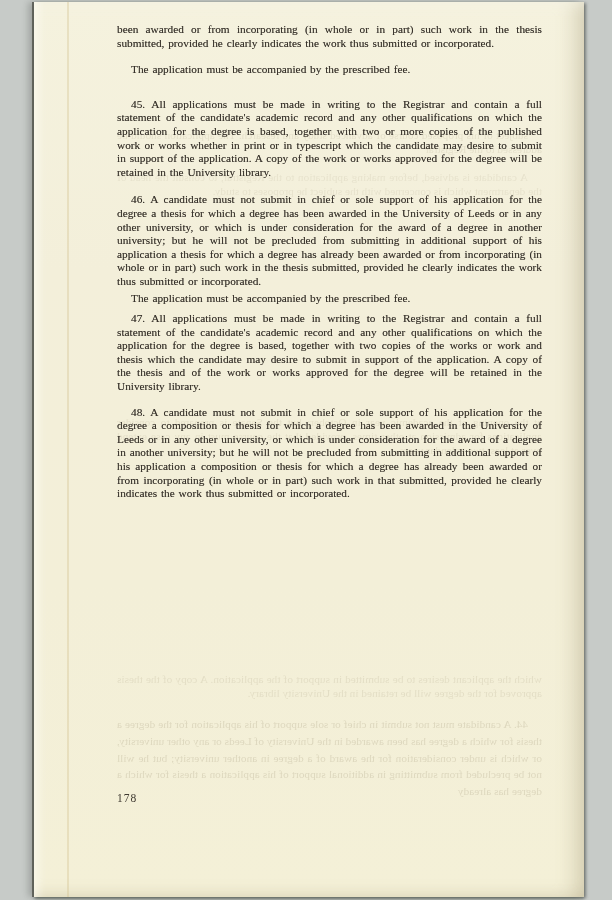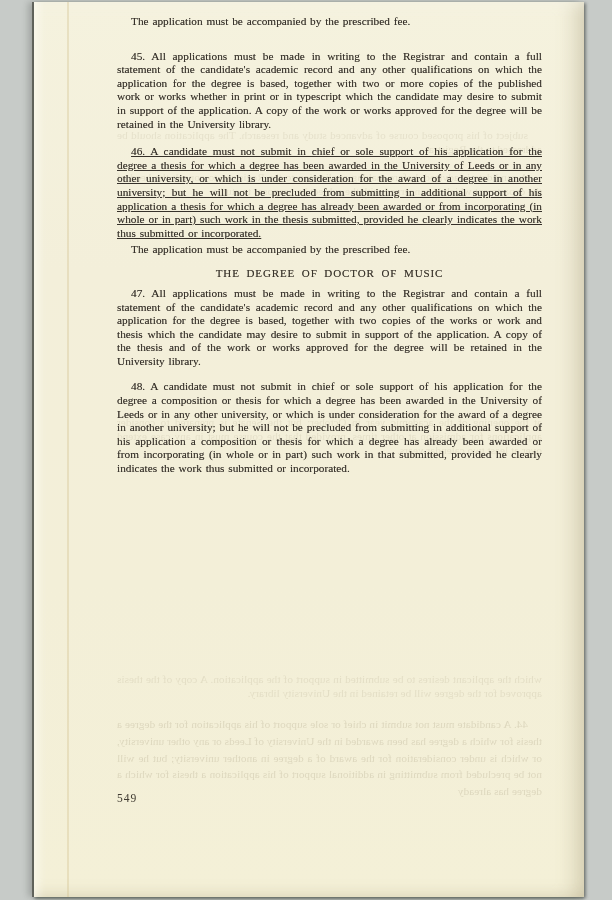--- a/index.html
+++ b/index.html
@@ -77,21 +77,21 @@
     font-size: 11px;
     line-height: 13px;
     letter-spacing: 0.9px;
     word-spacing: 3px;
     color: #3a352c;
   }
   .intro       { margin-top: 21px; text-indent: 0; }
   .fee-1       { margin-top: 13px; }
   .heading-div { margin-top: 16px; }
   .p45         { margin-top: 21px; }
-  .p46         { margin-top: 14px; text-decoration: underline; }
+  .p46         { margin-top: 14px; }
   .fee-2       { margin-top: 3px; }
   .heading-mus { margin-top: 10px; }
   .p47         { margin-top: 7px; }
   .p48         { margin-top: 12px; }
   .page-number {
     position: absolute;
     left: 83px;
     top: 790px;
     font-size: 11.5px;
     letter-spacing: 1px;
@@ -127,32 +127,32 @@
     <div class="gutter-line"></div>
 
     <p class="ghost g1">subject of his proposed course of advanced study and research. The application should be addressed to the Registrar</p>
     <p class="ghost g2">A candidate is advised, before making application to the Registrar, to consult the head of the department which is concerned with the subject he proposes to study.</p>
     <p class="ghost g3">at the opening of the academic year in October; but the Senate is prepared to consider applications for admission at other times, provided that the course must in any case extend over at least two calendar years.</p>
     <p class="ghost g4">which the applicant desires to be submitted in support of the application. A copy of the thesis approved for the degree will be retained in the University library.</p>
     <p class="ghost g5">44. A candidate must not submit in chief or sole support of his application for the degree a thesis for which a degree has been awarded in the University of Leeds or any other university, or which is under consideration for the award of a degree in another university; but he will not be precluded from submitting in additional support of his application a thesis for which a degree has already</p>
 
     <div class="column">
 
+      <p class="para intro">been awarded or from incorporating (in whole or in part) such work in the thesis submitted, provided he clearly indicates the work thus submitted or incorporated.</p>
 
       <p class="para fee-1">The application must be accompanied by the prescribed fee.</p>
 
 
       <p class="para p45">45. All applications must be made in writing to the Registrar and contain a full statement of the candidate's academic record and any other qualifications on which the application for the degree is based, together with two or more copies of the published work or works whether in print or in typescript which the candidate may desire to submit in support of the application. A copy of the work or works approved for the degree will be retained in the University library.</p>
 
       <p class="para p46">46. A candidate must not submit in chief or sole support of his application for the degree a thesis for which a degree has been awarded in the University of Leeds or in any other university, or which is under consideration for the award of a degree in another university; but he will not be precluded from submitting in additional support of his application a thesis for which a degree has already been awarded or from incorporating (in whole or in part) such work in the thesis submitted, provided he clearly indicates the work thus submitted or incorporated.</p>
 
       <p class="para fee-2">The application must be accompanied by the prescribed fee.</p>
 
-      <h2 class="heading heading-mus">THE DEGREE OF DOCTOR OF MUSIC</h2>
 
       <p class="para p47">47. All applications must be made in writing to the Registrar and contain a full statement of the candidate's academic record and any other qualifications on which the application for the degree is based, together with two copies of the works or work and thesis which the candidate may desire to submit in support of the application. A copy of the thesis and of the work or works approved for the degree will be retained in the University library.</p>
 
       <p class="para p48">48. A candidate must not submit in chief or sole support of his application for the degree a composition or thesis for which a degree has been awarded in the University of Leeds or in any other university, or which is under consideration for the award of a degree in another university; but he will not be precluded from submitting in additional support of his application a composition or thesis for which a degree has already been awarded or from incorporating (in whole or in part) such work in that submitted, provided he clearly indicates the work thus submitted or incorporated.</p>
     </div>
 
-    <div class="page-number">549</div>
+    <div class="page-number">178</div>
   </div>
 </div>
 
 </body></html>

